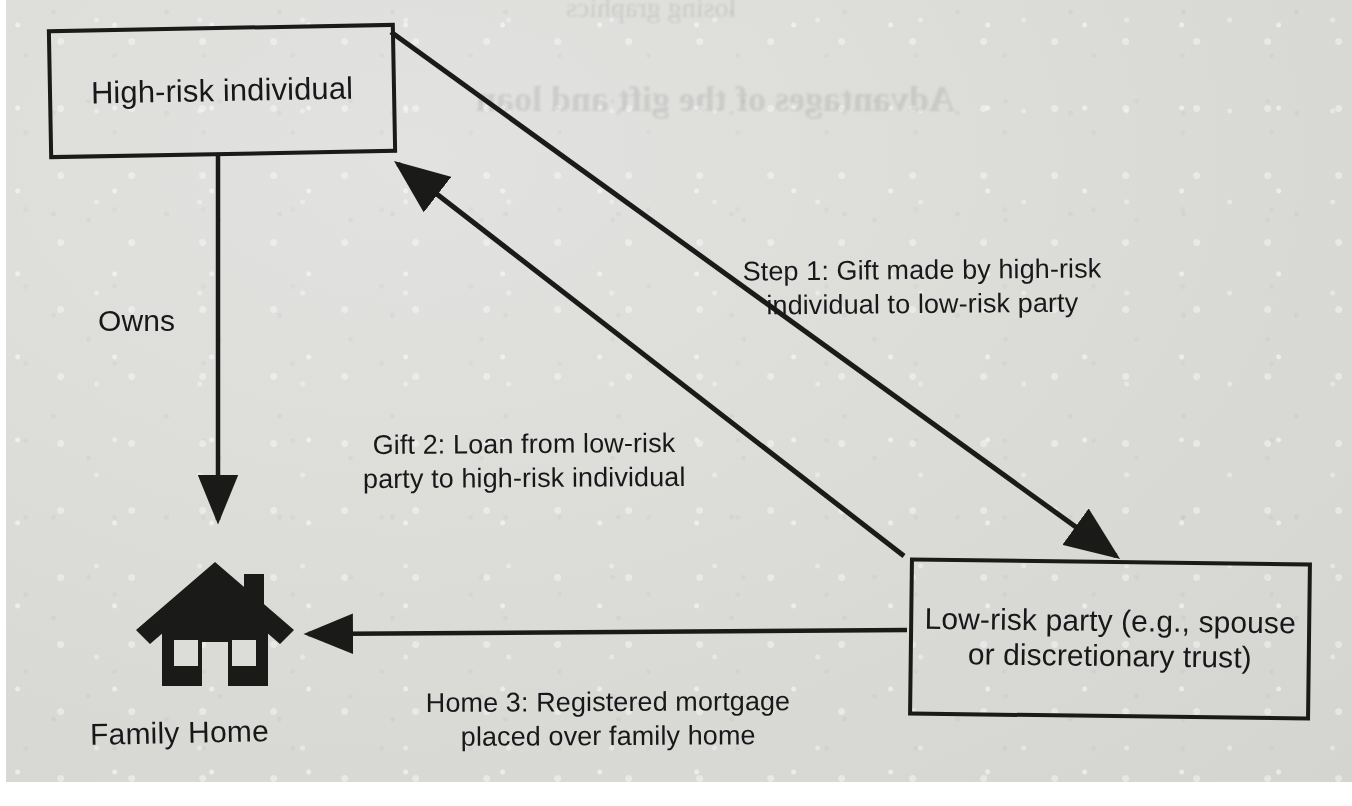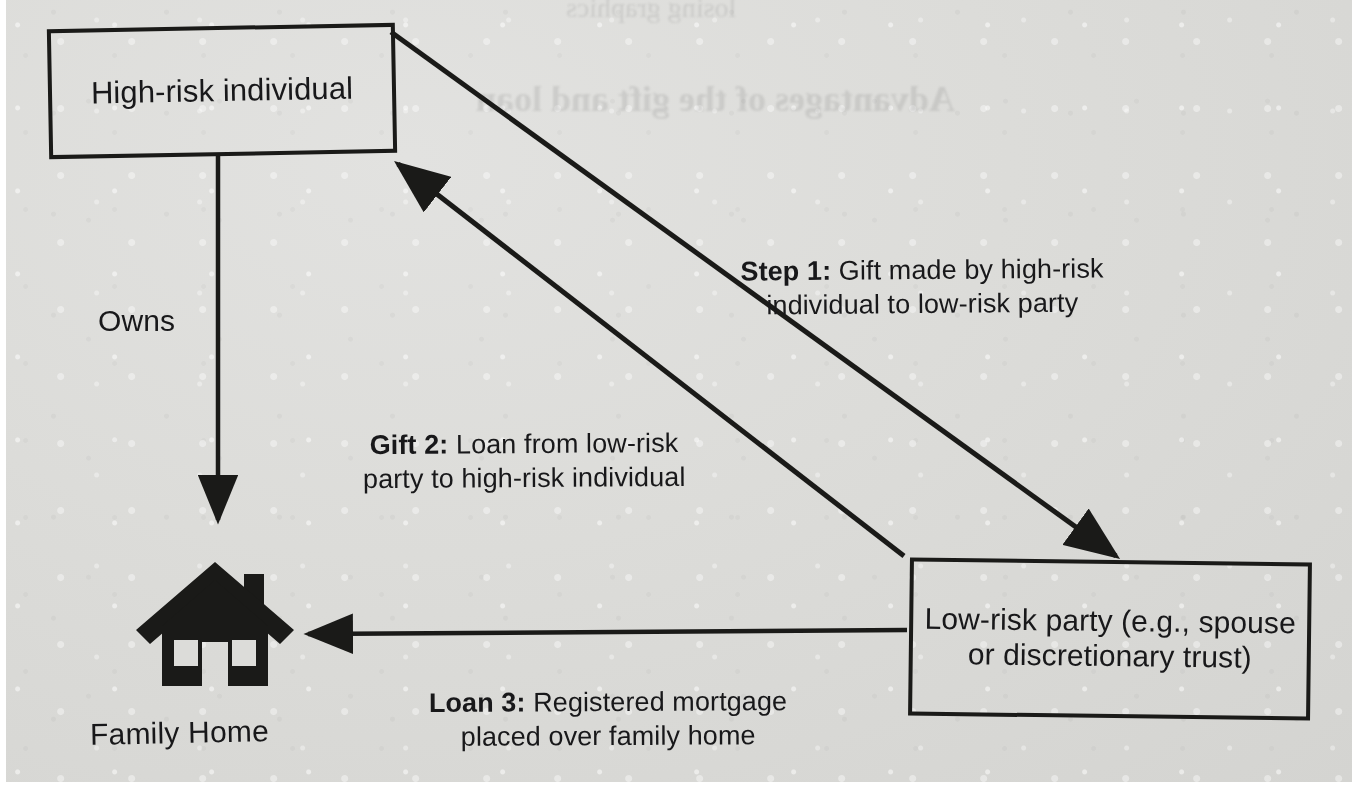--- a/index.html
+++ b/index.html
@@ -109,21 +109,21 @@
 
   .edge-label {
     position: absolute;
     color: #18181a;
     font-size: 27px;
     line-height: 1.28;
     text-align: center;
     white-space: pre-line;
     letter-spacing: .1px;
   }
-  .edge-label b { font-weight: 700; text-align: center; }
+  .edge-label b { font-weight: 400; text-align: center; }
 
   #label-owns {
     left: 92px;
     top: 302px;
     font-size: 30px;
     text-align: center;
   }
 
   #label-step1 {
     left: 706px;
@@ -229,18 +229,18 @@
       <b>Step 1:</b><span> Gift made by high-risk
 individual to low-risk party</span>
     </div>
 
     <div class="edge-label" id="label-step2">
       <b>Gift 2:</b><span> Loan from low-risk
 party to high-risk individual</span>
     </div>
 
     <div class="edge-label" id="label-step3">
-      <b>Loan 3:</b><span> Registered mortgage
+      <b>Home 3:</b><span> Registered mortgage
 placed over family home</span>
     </div>
 
   </div>
 </div>
 
 </body></html>

